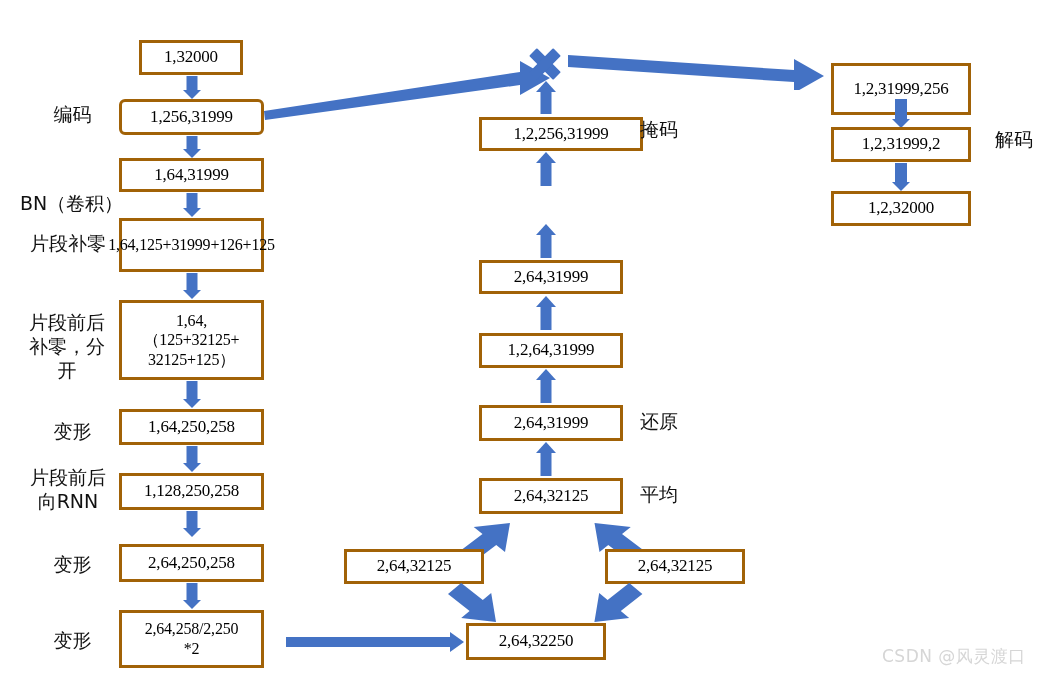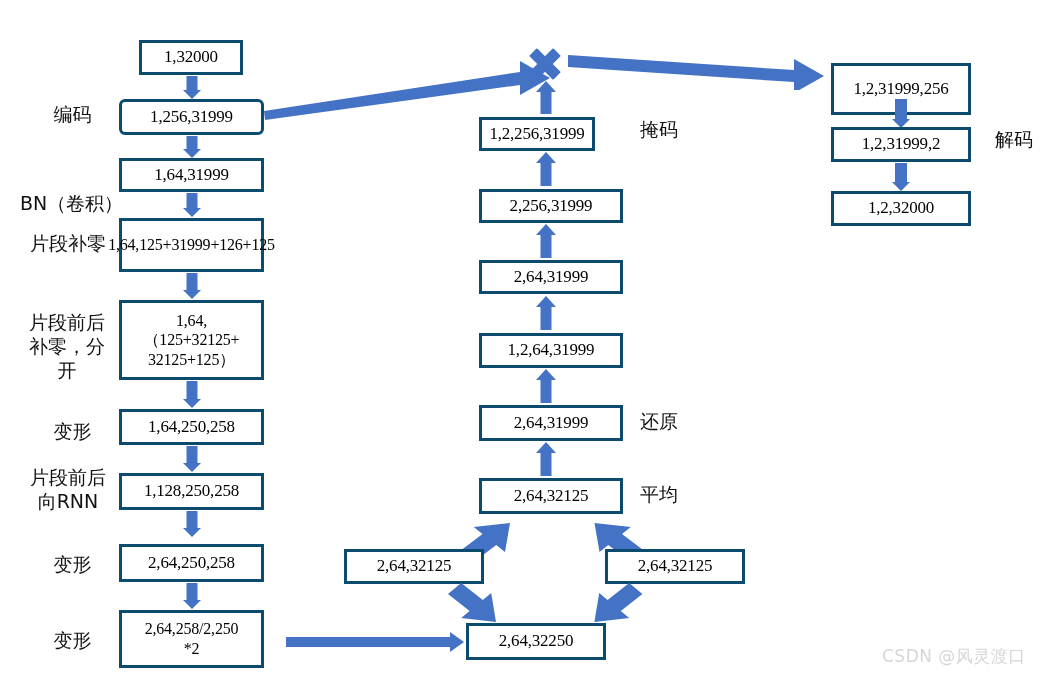--- a/index.html
+++ b/index.html
@@ -2,21 +2,21 @@
 <html><head>
 <meta charset="utf-8">
 <style>
   html,body{margin:0;padding:0;background:#ffffff;}
   body{font-family:"Liberation Serif", serif;}
   #canvas{position:relative;width:1046px;height:680px;background:#ffffff;overflow:hidden;}
 
   .box{
     position:absolute;
     box-sizing:border-box;
-    border:3px solid #0c4a6e;
+    border:3px solid #a16207;
     background:#ffffff;
     display:flex;
     align-items:center;
     justify-content:center;
     text-align:center;
     font-family:"Liberation Serif", serif;
     font-size:17px;
     color:#000000;
     line-height:1.18;
     letter-spacing:-0.2px;
@@ -166,29 +166,28 @@
 
   <svg class="diag" style="left:566px;top:52px;width:260px;height:38px;" viewBox="0 0 260 38">
     <polygon points="2,7 228,22 228,11 258,28 228,45 228,34 2,19" fill="#4472C4" transform="translate(0,-4)"></polygon>
   </svg>
 
   <div class="vup" style="left:535px;top:81px;width:22px;height:33px;">
     <div class="head"></div>
       <div class="shaft" style="width:11px;height:23px;"></div>
   </div>
 
-  <div class="box" style="left:479px;top:117px;width:116px;height:34px;">1,2,256,31999</div>
+  <div class="box" style="left:479px;top:117px;width:164px;height:34px;">1,2,256,31999</div>
   <div class="lbl r" style="left:640px;top:118px;width:90px;">掩码</div>
 
   <div class="vup" style="left:535px;top:152px;width:22px;height:34px;">
     <div class="head"></div>
       <div class="shaft" style="width:11px;height:24px;"></div>
   </div>
 
-  <div class="box" style="left:479px;top:189px;width:144px;height:34px;">2,256,31999</div>
 
   <div class="vup" style="left:535px;top:224px;width:22px;height:34px;">
     <div class="head"></div>
       <div class="shaft" style="width:11px;height:24px;"></div>
   </div>
 
   <div class="box" style="left:479px;top:260px;width:144px;height:34px;">2,64,31999</div>
 
   <div class="vup" style="left:535px;top:296px;width:22px;height:34px;">
     <div class="head"></div>

